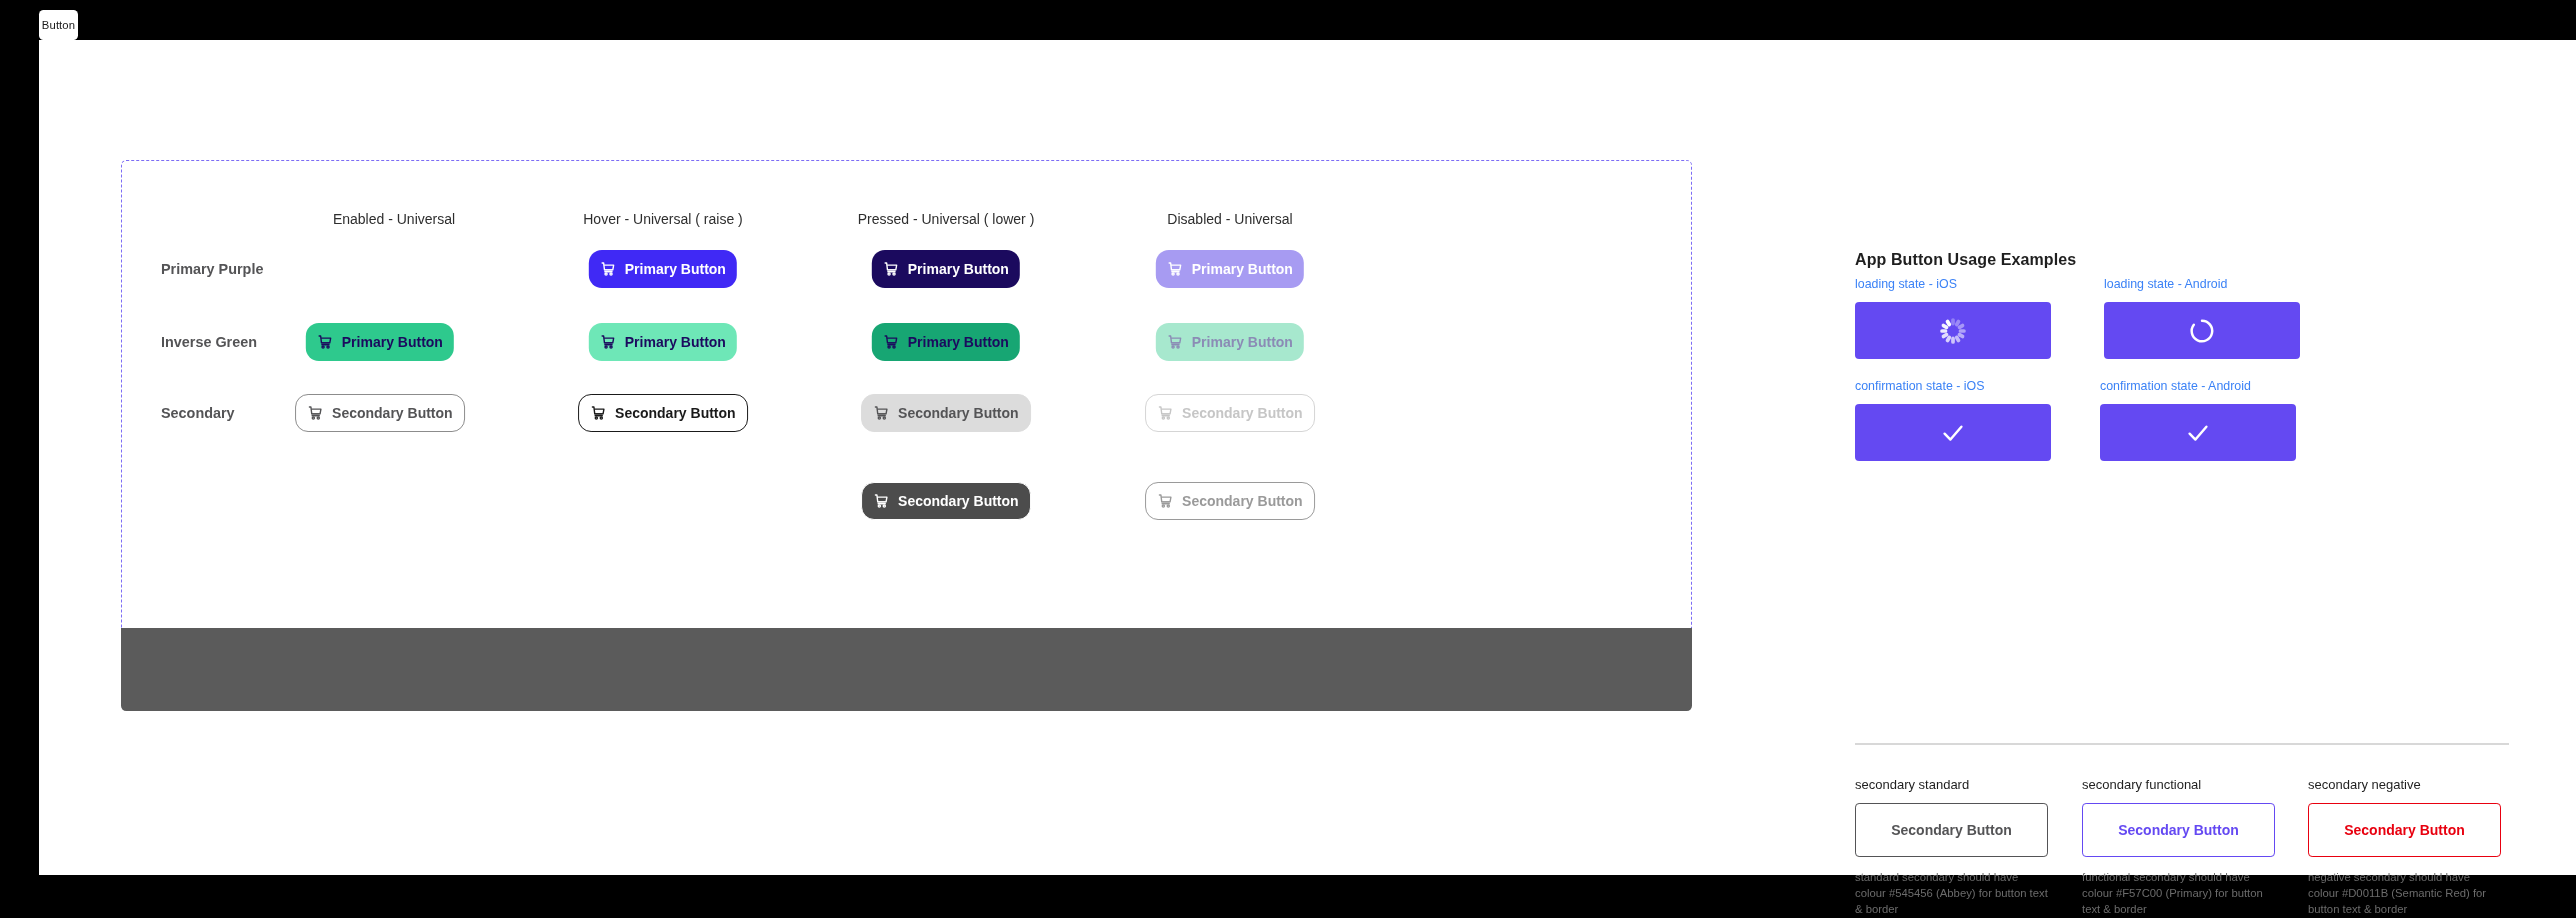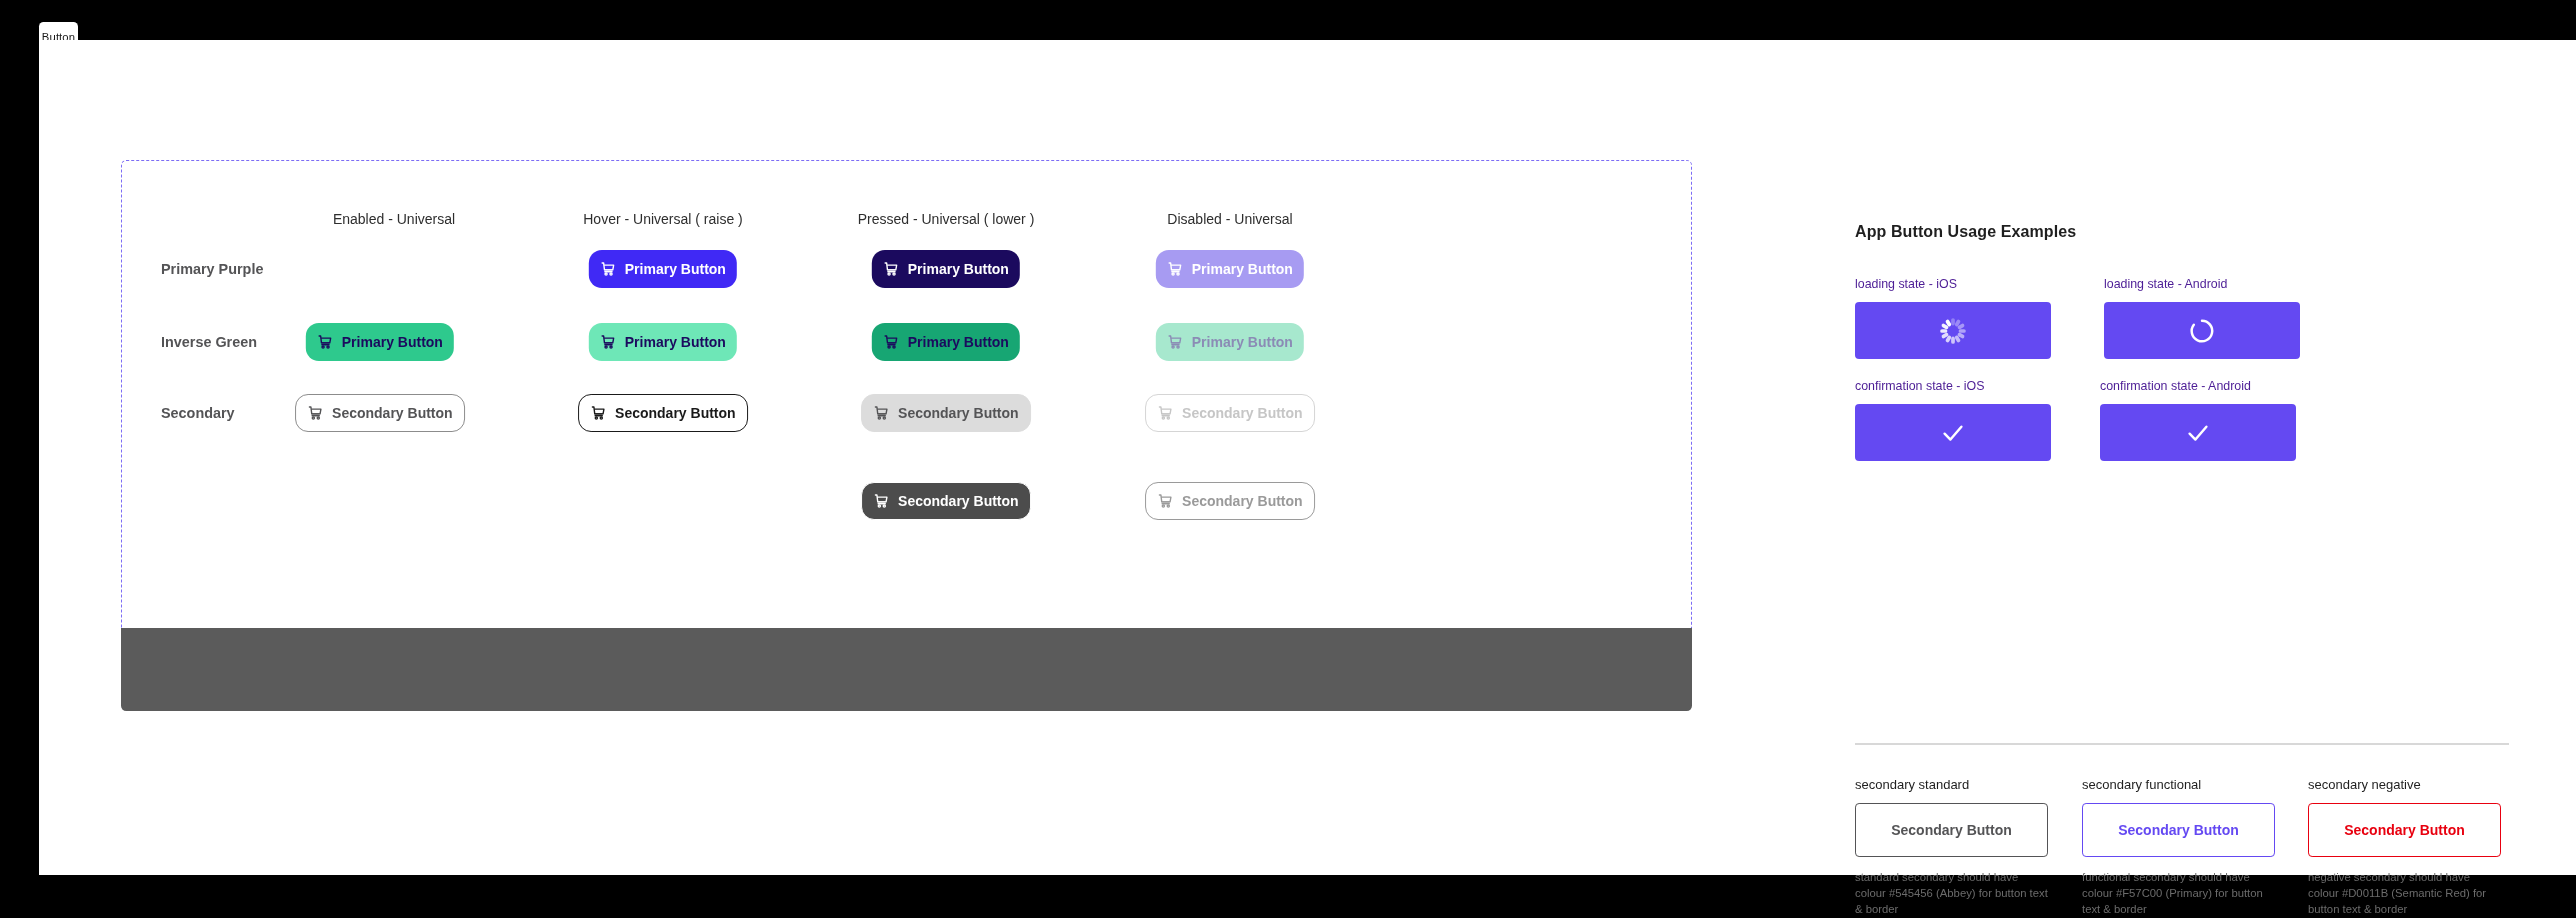--- a/index.html
+++ b/index.html
@@ -5,21 +5,21 @@
   * { box-sizing: border-box; margin: 0; padding: 0; }
   html, body {
     width: 2620px; height: 918px;
     background: #000000;
     font-family: "Liberation Sans", sans-serif;
     overflow: hidden;
   }
 
   
   #page-tab {
-    position: absolute; left: 39px; top: 22px;
+    position: absolute; left: 39px; top: 10px;
     width: 39px; height: 30px;
     background: #ffffff;
     border-radius: 4.6px;
     display: flex; align-items: center; justify-content: center;
     font-size: 11.3px; color: #1a1a1a;
     letter-spacing: 0.1px;
   }
 
   
   #canvas {
@@ -73,28 +73,29 @@
   .btn-lbl { line-height: 1; }
 
   
   #usage {
     position: absolute; left: 1816px; top: 183px;
     width: 665px;
   }
   #usage-title {
     font-size: 16px; font-weight: bold; color: #1f1f1f;
     letter-spacing: 0.1px;
+    margin-top: 28px;
   }
   .state-grid {
     position: absolute; left: 0; top: 54px;
     width: 515px;
   }
   .state-cell { position: absolute; }
   .state-cap {
-    font-size: 12.4px; color: #4c1d95;
+    font-size: 12.4px; color: #3b82f6;
     white-space: nowrap; margin-bottom: 11.3px;
   }
   .state-btn {
     width: 196px; height: 57px;
     background: #6449f2;
     border-radius: 4.1px;
     display: flex; align-items: center; justify-content: center;
   }
 
   .divider {

